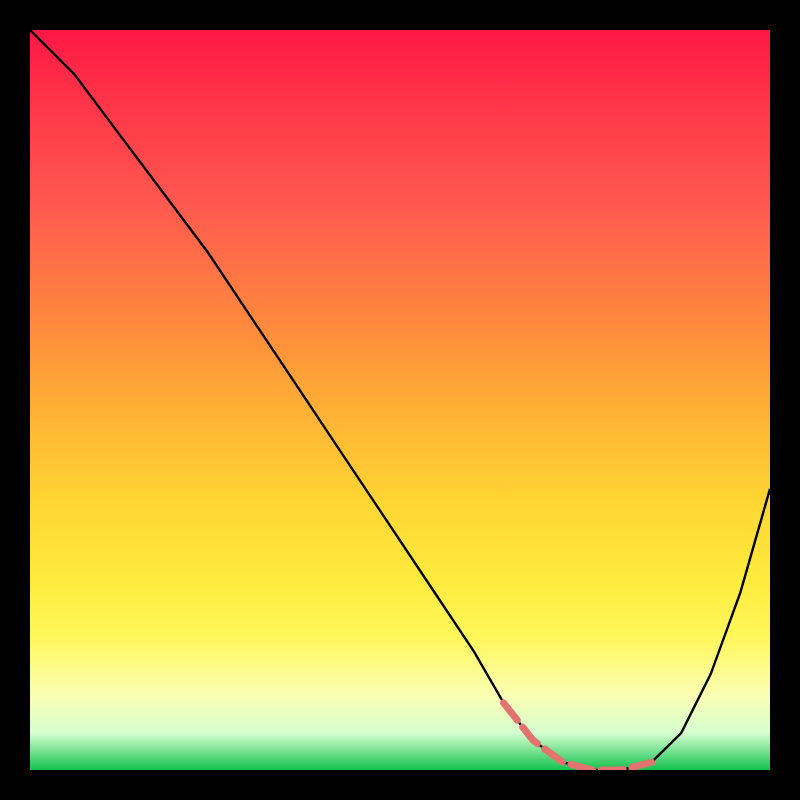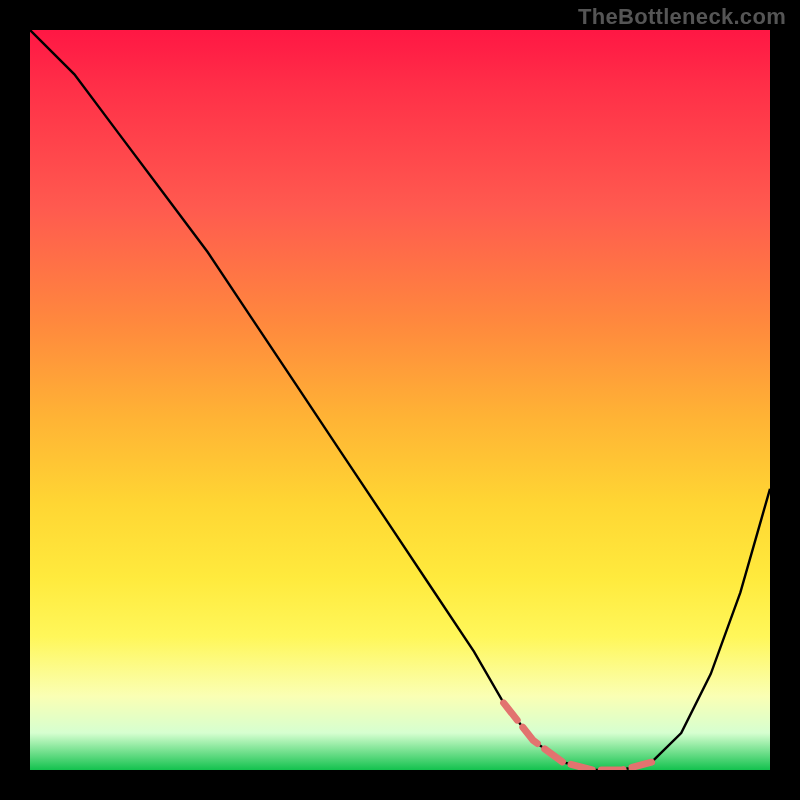--- a/index.html
+++ b/index.html
@@ -57,21 +57,20 @@
     inset: 0;
     width: 100%;
     height: 100%;
   }
 </style>
 </head>
 <body>
 
 <div class="stage">
 
-  <div class="watermark">TheBottleneck.com</div>
 
   <div class="plot">
     <div class="gradient"></div>
 
     <svg class="curve" viewBox="0 0 740 740" preserveAspectRatio="none">
       <path fill="none" stroke="#000" stroke-width="2.4" d="M 0 0
                L 44.4 44.4
                L 88.8 103.6
                L 133.2 162.8
                L 177.6 222

